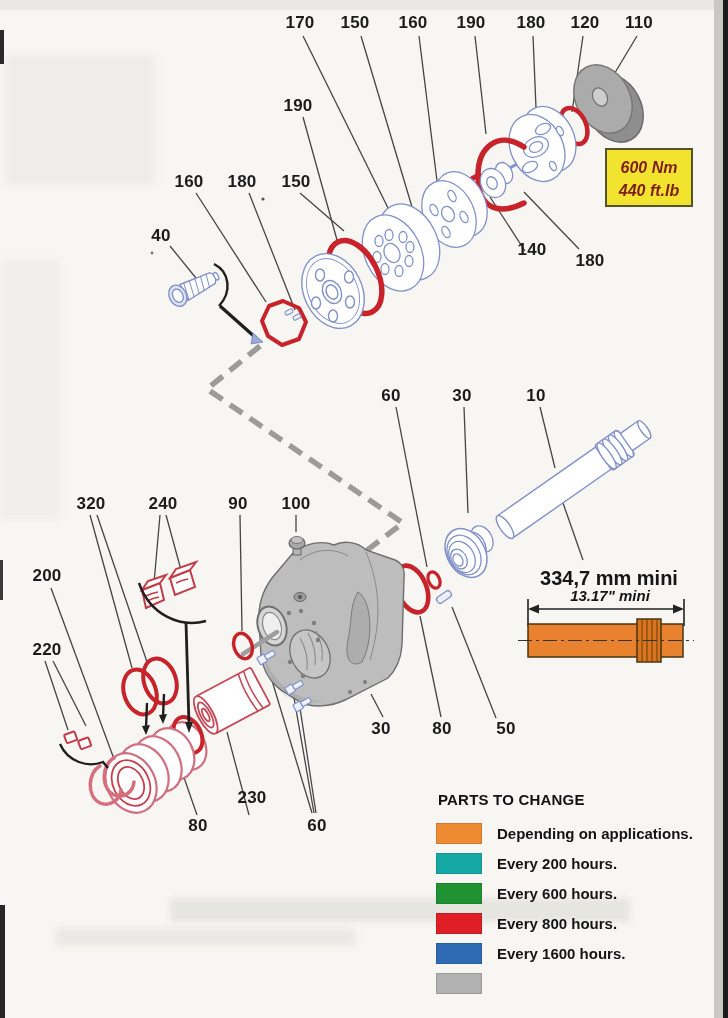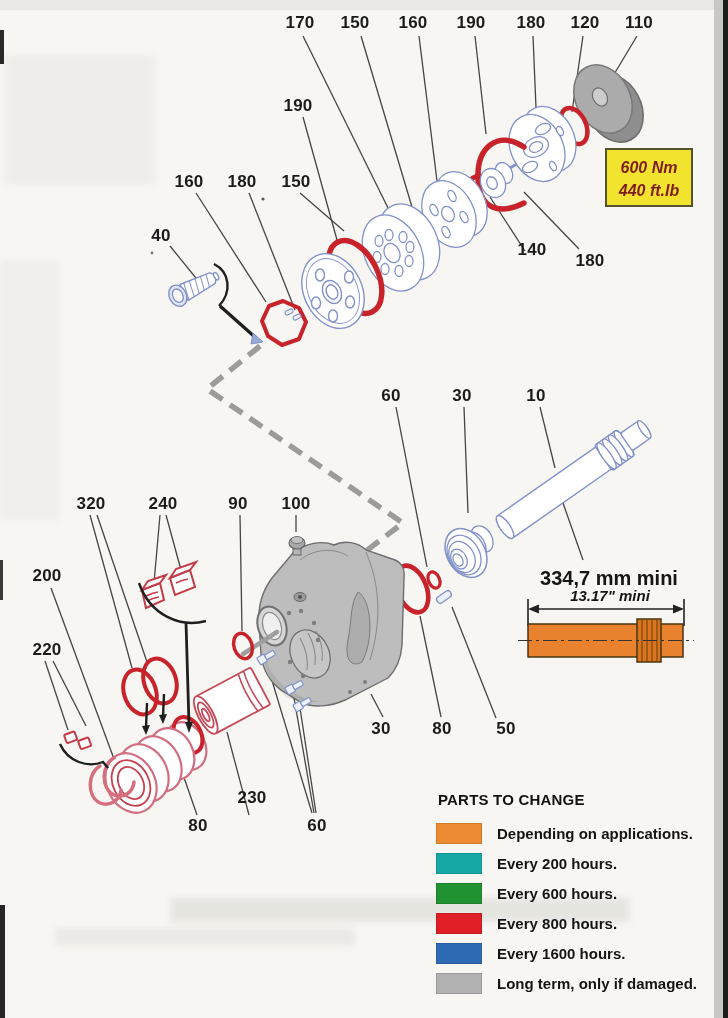--- a/index.html
+++ b/index.html
@@ -358,21 +358,20 @@
     <div class="legend-row">
       <div class="swatch" style="background-color: rgb(224, 30, 37);"></div>
       <div class="legend-label">Every 800 hours.</div>
     </div>
     <div class="legend-row">
       <div class="swatch" style="background-color: rgb(47, 106, 180);"></div>
       <div class="legend-label">Every 1600 hours.</div>
     </div>
     <div class="legend-row">
       <div class="swatch" style="background-color: rgb(177, 177, 177);"></div>
-      <div class="legend-label">Long term, only if damaged.</div>
     </div>
   </div>
 
   <div class="edge-top"></div>
   <div class="edge-right-gray"></div>
   <div class="edge-right-dark"></div>
   <div class="edge-mark" style="left:0;top:30px;width:4px;height:34px"></div>
   <div class="edge-mark" style="left:0;top:560px;width:3px;height:40px;background:#3a3a3a"></div>
   <div class="edge-mark" style="left:0;top:905px;width:5px;height:113px;background:#262626"></div>
 </div>

